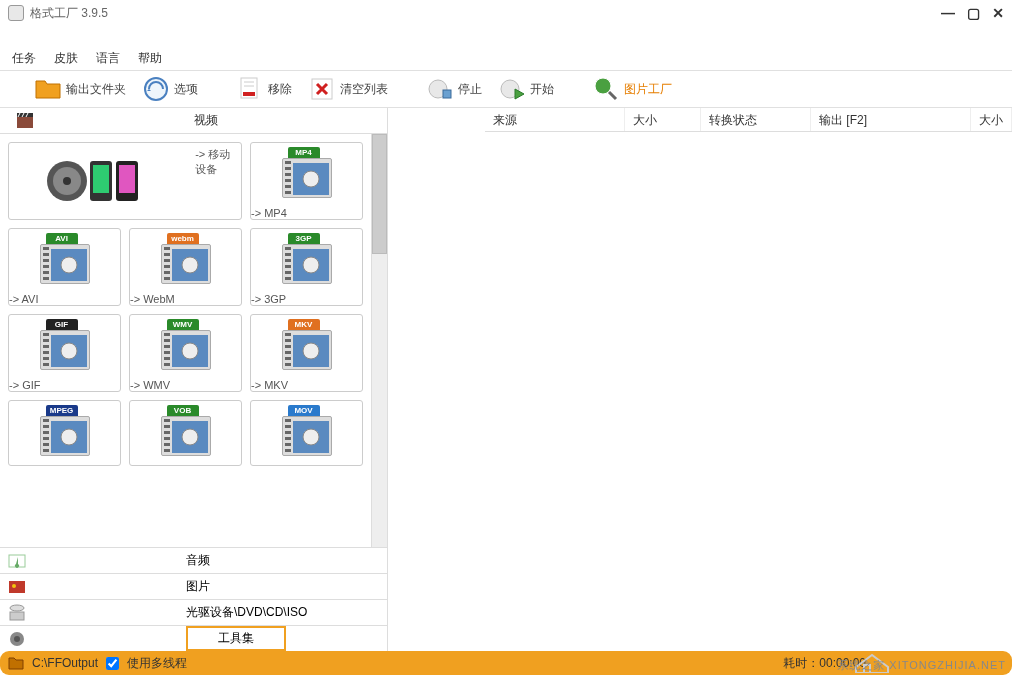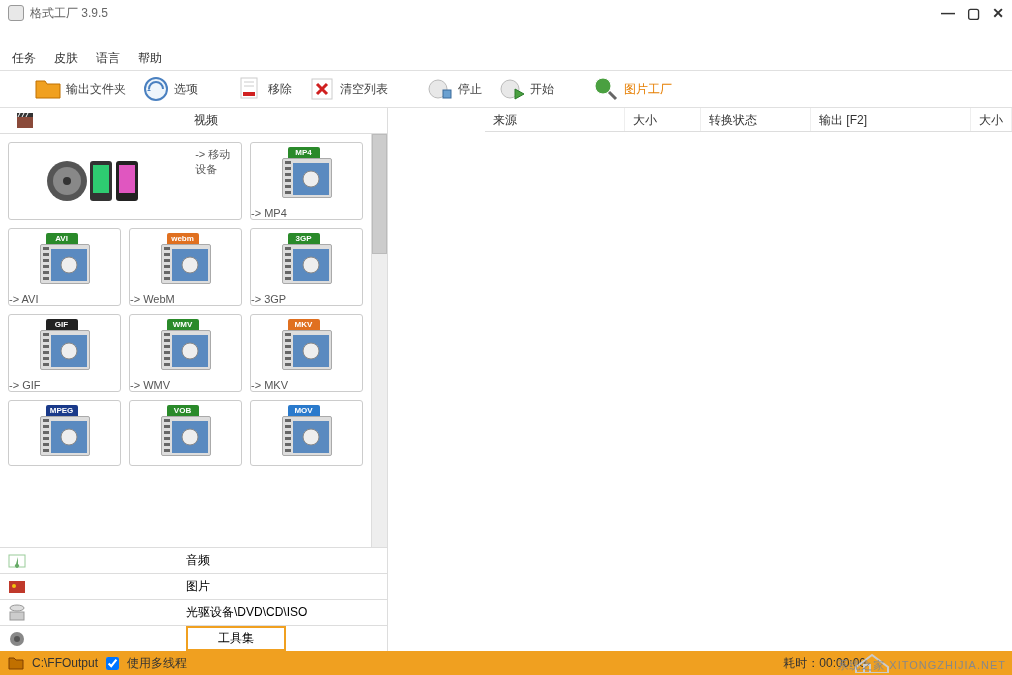--- a/index.html
+++ b/index.html
@@ -40,21 +40,21 @@
     .category-list { display: flex; flex-direction: column; }
     .cat-row { height: 26px; display: flex; align-items: center; padding: 0 8px; border-top: 1px solid #ddd; cursor: pointer; }
     .cat-row .cat-small-icon { width: 18px; height: 18px; margin-right: 160px; }
     .cat-row.selected .cat-label { border: 2px solid #f0a020; padding: 2px 30px; }
     
     .right-pane { flex: 1; display: flex; flex-direction: column; align-items: flex-end; }
     .table-head { height: 24px; display: flex; border-bottom: 1px solid #ddd; }
     .th { padding: 4px 8px; color: #333; border-right: 1px solid #eee; }
     .table-body { flex: 1; background: #fff; }
     
-    .statusbar { height: 24px; background: #f0a020; display: flex; align-items: center; padding: 0 8px; gap: 8px; color: #333; }
+    .statusbar { height: 24px; background: #f0a020; display: flex; align-items: center; padding: 0 8px; gap: 8px; color: #333; border-radius: 9px; }
     .statusbar .folder-sm { width: 16px; height: 16px; }
     .statusbar .chk { width: 13px; height: 13px; }
     .watermark { position: absolute; right: 6px; bottom: 2px; color: #888; font-size: 11px; letter-spacing: 1px; }
     .wm-icon { position: absolute; right: 120px; bottom: 2px; width: 40px; height: 26px; }
     
     
     .file-ico { position: relative; width: 50px; height: 52px; }
     .file-ico .tab { position: absolute; top: 0; left: 6px; width: 32px; height: 12px; border-radius: 2px 2px 0 0; font-size: 8px; color: #fff; text-align: center; line-height: 12px; font-weight: bold; }
     .file-ico .body { position: absolute; top: 11px; left: 0; width: 50px; height: 40px; background: #ddd; border: 1px solid #aaa; border-radius: 2px; overflow: hidden; }
     .file-ico .body::after { content: ''; position: absolute; left: 2px; top: 2px; bottom: 2px; width: 6px; background: repeating-linear-gradient(#666 0 3px, transparent 3px 6px); }

